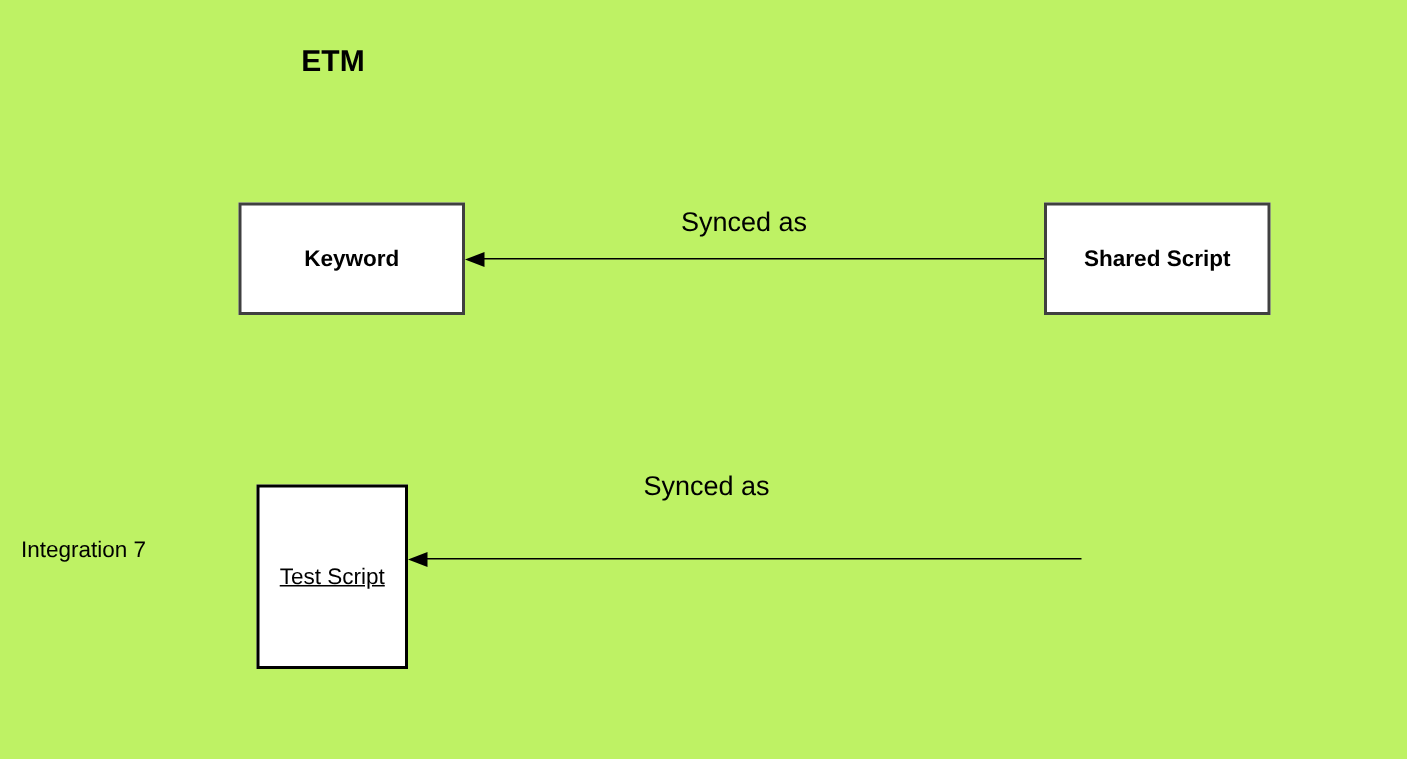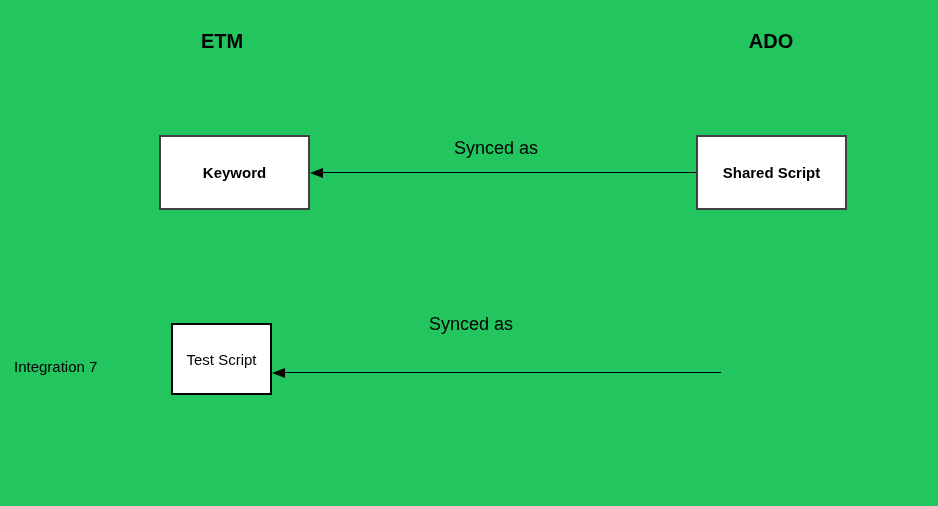--- a/index.html
+++ b/index.html
@@ -4,21 +4,21 @@
 <style>
   html, body {
     margin: 0;
     padding: 0;
     background: #ffffff;
   }
   .canvas {
     position: relative;
     width: 938px;
     height: 506px;
-    background: #22c55e;
+    background: #bef264;
     font-family: "Liberation Sans", sans-serif;
     color: #000000;
     overflow: hidden;
   }
   .col-header {
     position: absolute;
     width: 160px;
     text-align: center;
     font-size: 20px;
     font-weight: bold;
@@ -43,22 +43,23 @@
     text-align: center;
   }
   .node-wide {
     width: 151px;
     height: 75px;
     border: 2px solid #404040;
     font-weight: bold;
   }
   .node-square {
     width: 101px;
-    height: 72px;
+    height: 123px;
     border: 2px solid #000000;
+    text-decoration: underline;
   }
   .edge-label {
     position: absolute;
     width: 160px;
     text-align: center;
     font-size: 18px;
     color: #000000;
   }
   .edge-line {
     position: absolute;
@@ -73,21 +74,20 @@
     border-bottom: 5px solid transparent;
     border-right: 13px solid #000000;
   }
 </style>
 </head>
 <body>
 
 <div class="canvas">
 
   <div class="col-header" style="left:142px; top:30px;">ETM</div>
-  <div class="col-header" style="left:691px; top:30px;">ADO</div>
 
 
   <div class="node node-wide" style="left:159px; top:135px;">
     <span>Keyword</span>
   </div>
 
   <div class="edge-label" style="left:416px; top:138px;">Synced as</div>
 
   <div>
     <div class="edge-line" style="left:321px; top:172px; width:375px;"></div>

